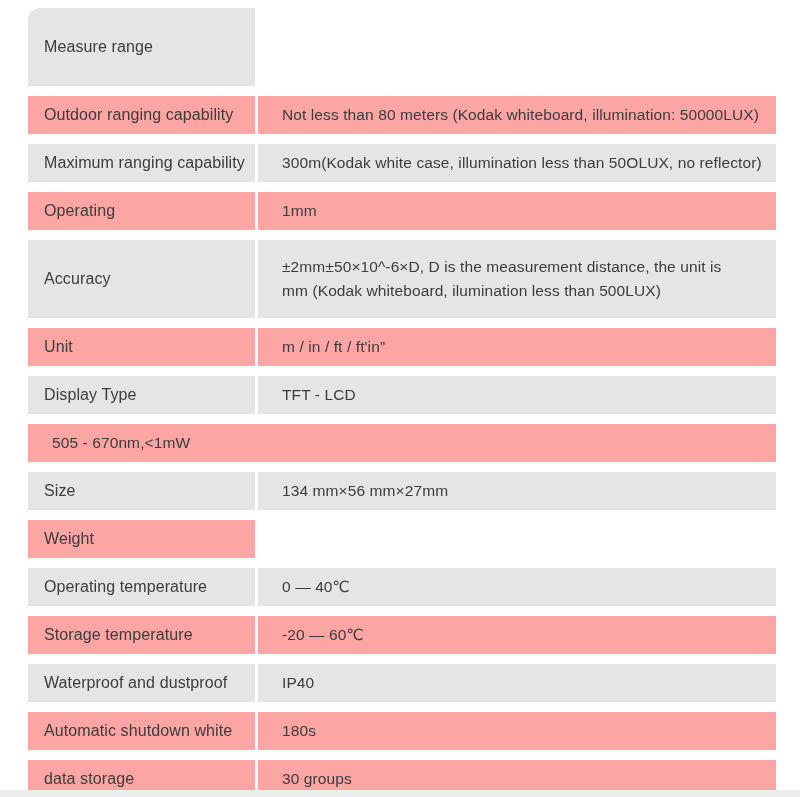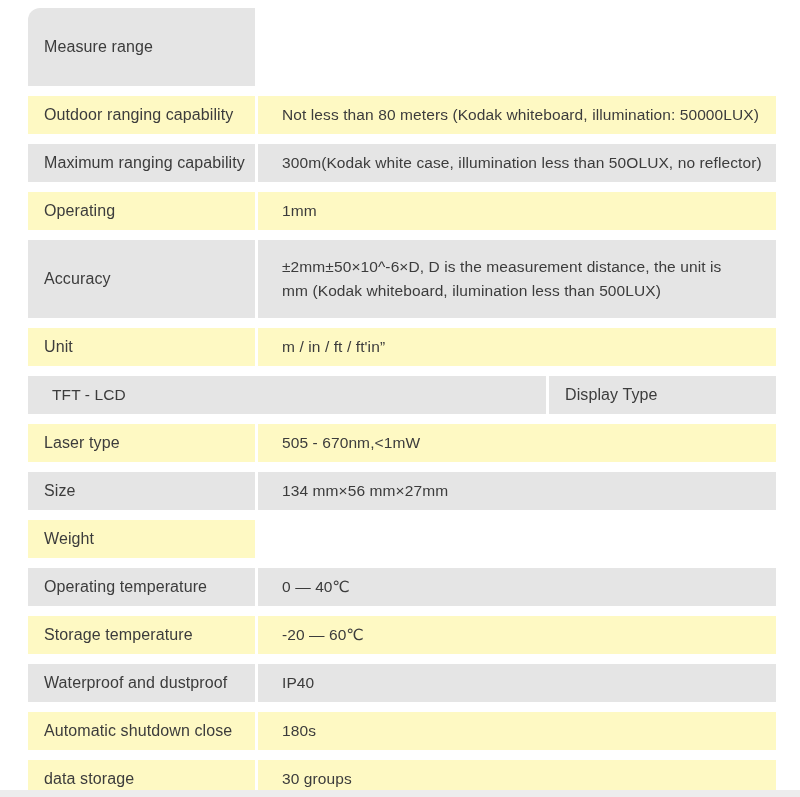--- a/index.html
+++ b/index.html
@@ -43,21 +43,21 @@
     flex: 0 0 227px;
     width: 227px;
     padding-left: 16px;
   }
   .value-cell {
     flex: 1 1 auto;
     padding-left: 24px;
     padding-right: 10px;
   }
   .row.dark .cell  { background: #e5e5e5; }
-  .row.light .cell { background: #fef9c3; }
+  .row.light .cell { background: #fca5a5; }
   .row:first-child .label-cell { border-top-left-radius: 12px; }
   .row:first-child .value-cell { border-top-right-radius: 12px; }
   .row:last-child  .label-cell { border-bottom-left-radius: 12px; }
   .row:last-child  .value-cell { border-bottom-right-radius: 12px; margin-top: 8px; }
   .txt {
     font-size: 15.5px;
     line-height: 24px;
     color: #3c3c3c;
     letter-spacing: 0.1px;
   }
@@ -124,32 +124,29 @@
   <div class="row light">
     <div class="cell label-cell">
       <span class="txt">Unit</span>
     </div>
     <div class="cell value-cell">
       <span class="txt">m / in / ft / ft'in”</span>
     </div>
   </div>
 
   <div class="row dark">
+    <div class="cell label-cell">
+      <span class="txt">Display Type</span>
+    </div>
     <div class="cell value-cell">
       <span class="txt">TFT - LCD</span>
     </div>
-    <div class="cell label-cell">
-      <span class="txt">Display Type</span>
-    </div>
-  </div>
-
-  <div class="row light">
-    <div class="cell label-cell">
-      <span class="txt">Laser type</span>
-    </div>
+  </div>
+
+  <div class="row light">
     <div class="cell value-cell">
       <span class="txt">505 - 670nm,&lt;1mW</span>
     </div>
   </div>
 
   <div class="row dark">
     <div class="cell label-cell">
       <span class="txt">Size</span>
     </div>
     <div class="cell value-cell">
@@ -185,21 +182,21 @@
     <div class="cell label-cell">
       <span class="txt">Waterproof and dustproof</span>
     </div>
     <div class="cell value-cell">
       <span class="txt">IP40</span>
     </div>
   </div>
 
   <div class="row light">
     <div class="cell label-cell">
-      <span class="txt">Automatic shutdown close</span>
+      <span class="txt">Automatic shutdown white</span>
     </div>
     <div class="cell value-cell">
       <span class="txt">180s</span>
     </div>
   </div>
 
 
   <div class="row light">
     <div class="cell label-cell">
       <span class="txt">data storage</span>

